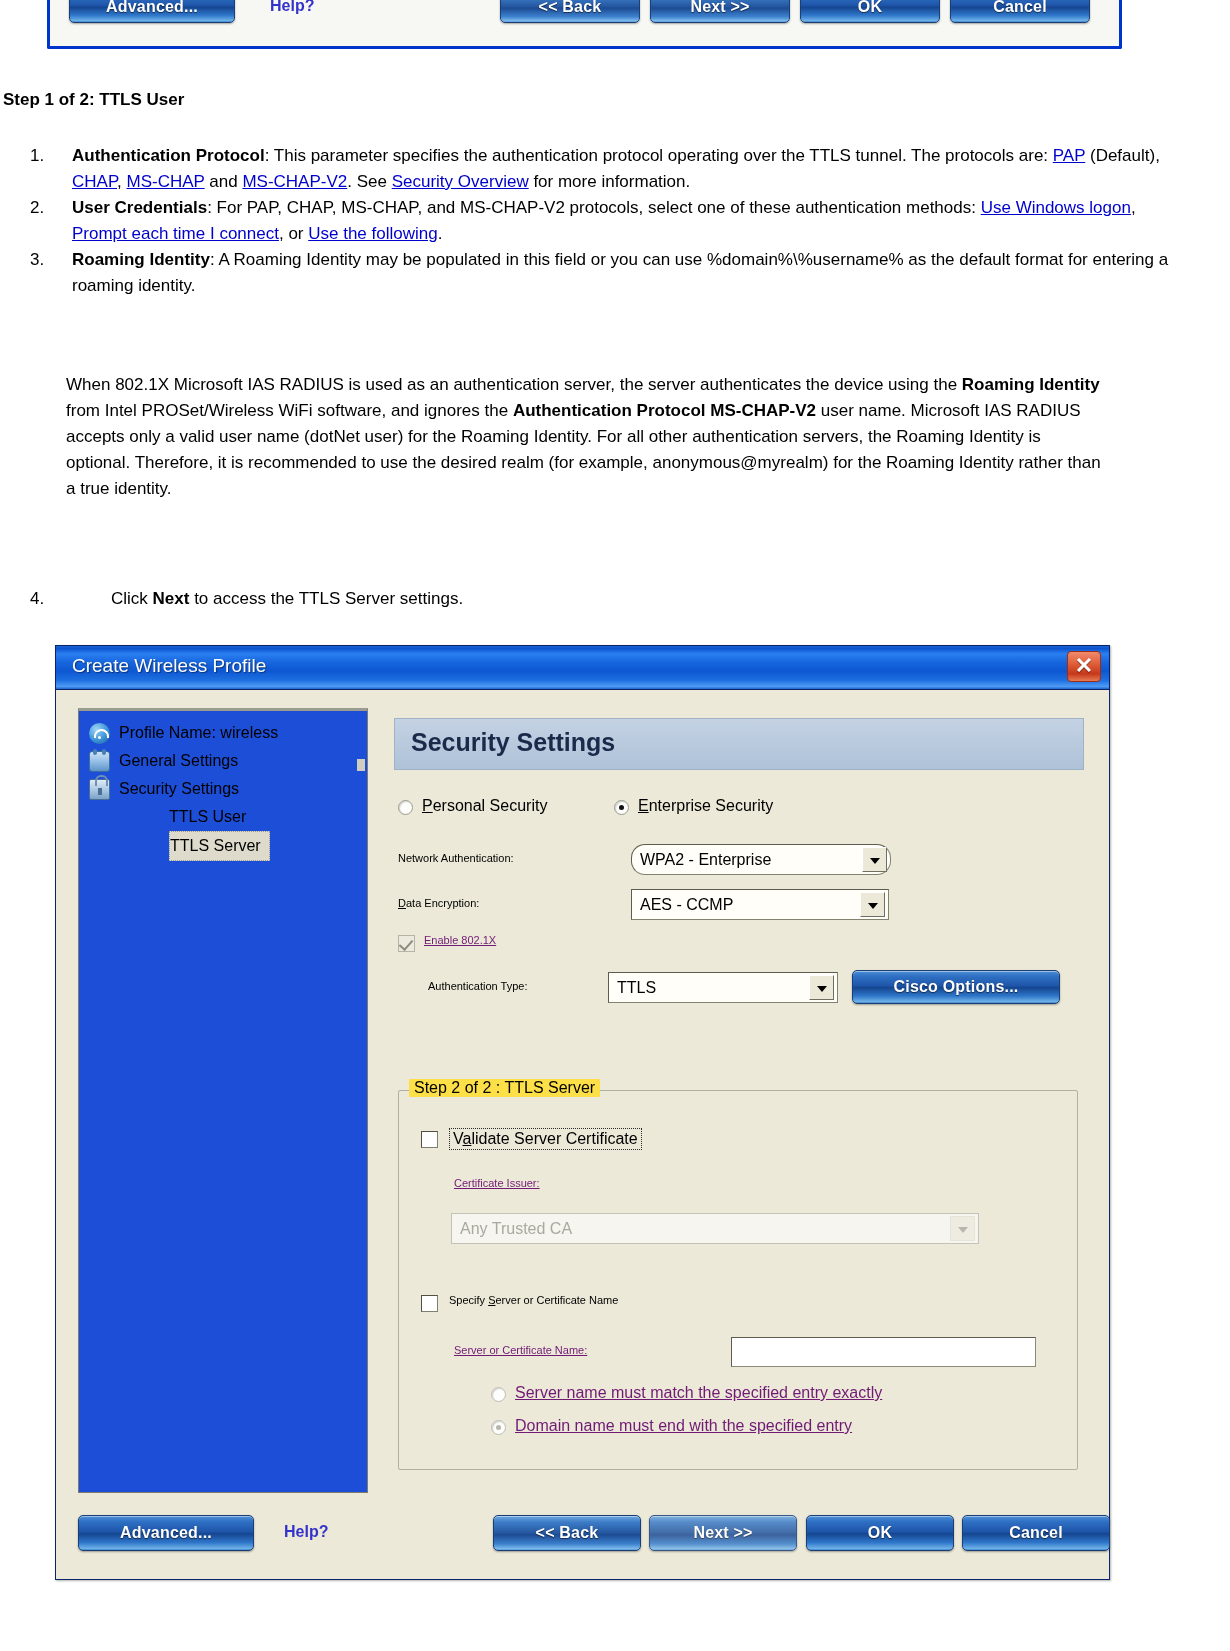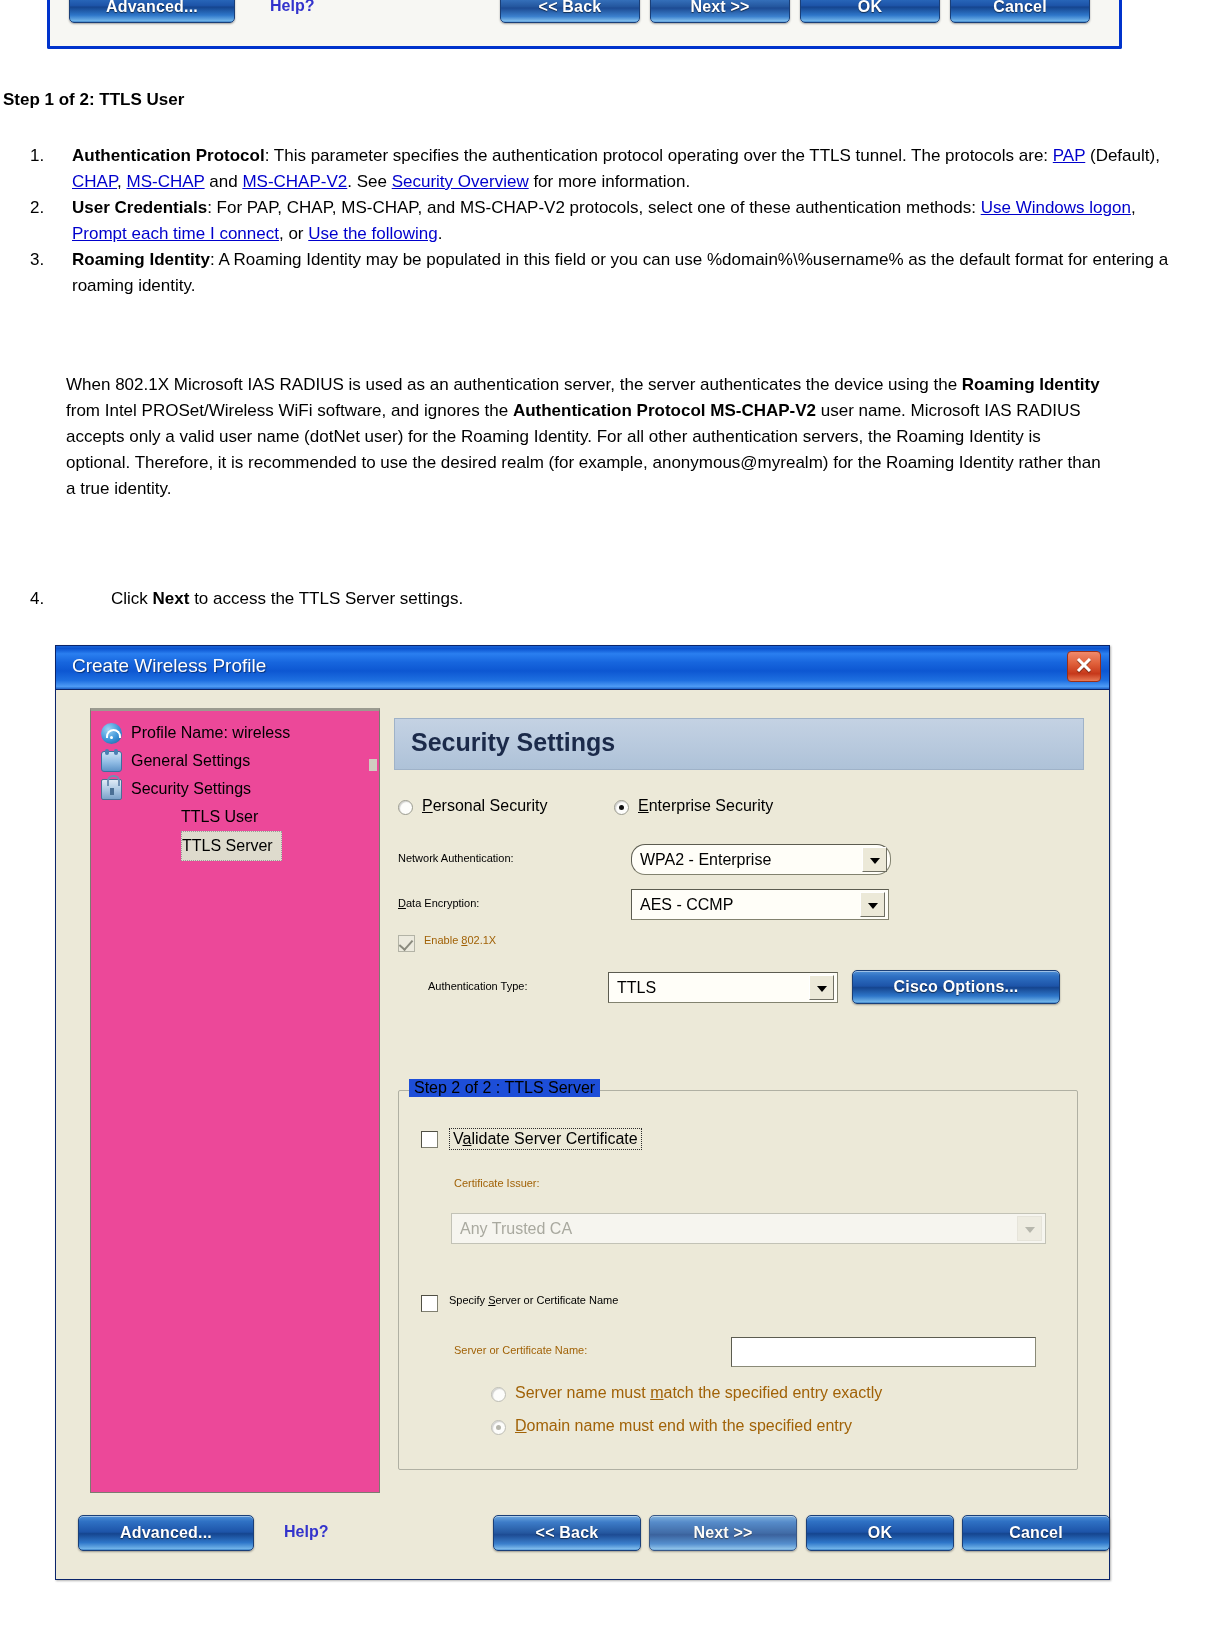--- a/index.html
+++ b/index.html
@@ -149,24 +149,23 @@
     line-height: 28px;
     text-align: center;
     text-shadow: 0 1px 1px rgba(0,0,0,.5);
   }
 
   
   .tree {
     position: absolute;
     left: 22px; top: 62px;
     width: 290px; height: 785px;
-    background: #ec4899;
+    background: #1d4ed8;
     border: 1px solid #7b7b70;
     border-top: 3px solid #9b9b90;
-    margin-left: 12px;
   }
   .tree-item {
     position: relative;
     font-size: 16px;
     line-height: 28px;
     white-space: nowrap;
     padding-left: 40px;
     color: #000;
   }
   .tree-item .tico {
@@ -277,21 +276,21 @@
     background: #111;
   }
   .rdo.dim { border-color: #bdbdb4; }
   .rdo.dim.on::after { background: #b6b6ac; }
   .rlabel {
     position: absolute;
     font-size: 16px;
     white-space: nowrap;
   }
   .rlabel u { text-decoration: underline; }
-  .dim-text { color: #a16207; }
+  .dim-text { color: #701a75; text-decoration: underline; }
 
   .flabel {
     position: absolute;
     font-size: 11px;
     white-space: nowrap;
   }
   .flabel u { text-decoration: underline; }
 
   .combo {
     position: absolute;
@@ -359,21 +358,21 @@
   .fieldset {
     position: absolute;
     left: 12px; top: 382px;
     width: 680px; height: 380px;
     border: 1px solid #b0b0a3;
     border-radius: 2px;
   }
   .fieldset > legend {
     position: absolute;
     left: 10px; top: -12px;
-    background: #1d4ed8;
+    background: #fde047;
     padding: 0 5px;
     font-size: 16px;
     white-space: nowrap;
   }
 
   .tbox {
     position: absolute;
     height: 30px;
     background: #ffffff;
     border: 1px solid #8a8a78;
@@ -535,21 +534,21 @@
       <legend>Step 2 of 2 : TTLS Server</legend>
 
       <span class="chk" style="left:22px; top:40px;"></span>
       <span class="focusbox" style="left:50px; top:37px;">
         <span style="font-size:16px;">
           <span>V</span><u>a</u><span>lidate Server Certificate</span>
         </span>
       </span>
 
       <span class="flabel dim-text" style="left:55px; top:86px;">Certificate Issuer:</span>
-      <div class="combo dis" style="left:52px; top:122px; width:595px;">
+      <div class="combo dis" style="left:52px; top:122px; width:528px;">
         <span class="val">Any Trusted CA</span>
         <span class="arrow"></span>
       </div>
 
       <span class="chk" style="left:22px; top:204px;"></span>
       <span class="flabel" style="left:50px; top:203px;">
         <span>Specify </span><u>S</u><span>erver or Certificate Name</span>
       </span>
 
       <span class="flabel dim-text" style="left:55px; top:253px;">Server or Certificate Name:</span>

